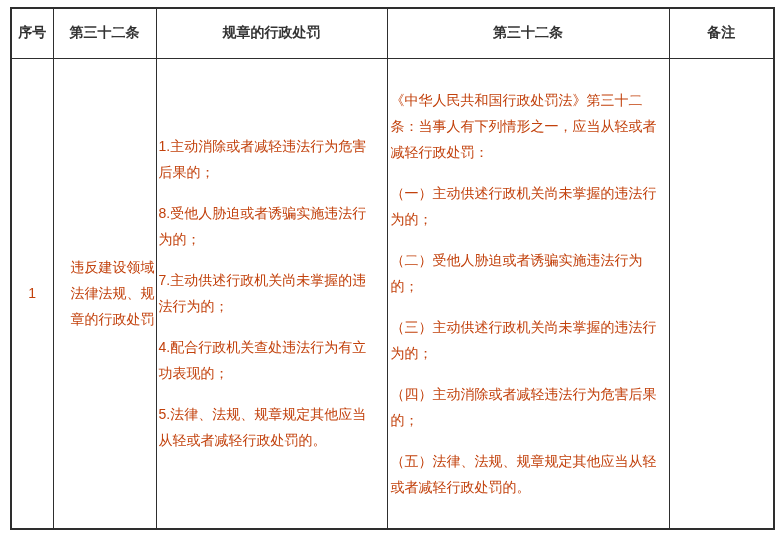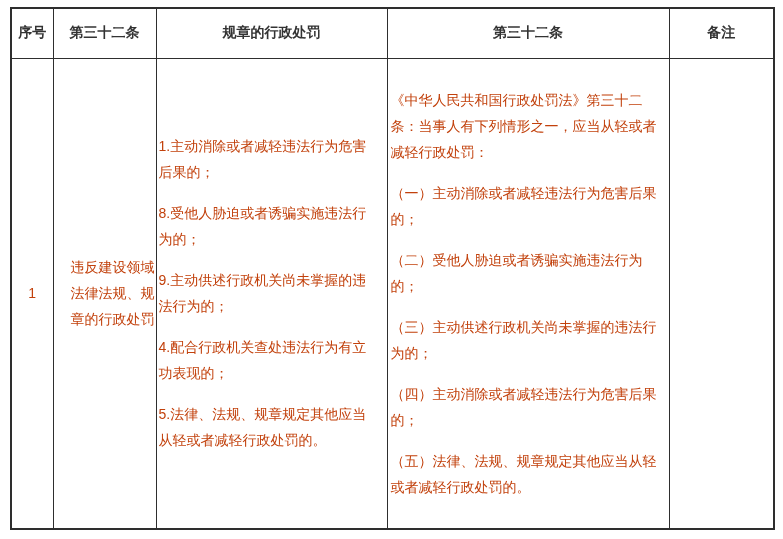--- a/index.html
+++ b/index.html
@@ -67,27 +67,27 @@
       <th>备注</th>
     </tr>
   </thead>
   <tbody>
     <tr>
       <td class="cell-serial">1</td>
       <td class="cell-matter">违反建设领域法律法规、规章的行政处罚</td>
       <td class="cell-conditions">
           <p>1.主动消除或者减轻违法行为危害后果的；</p>
           <p>8.受他人胁迫或者诱骗实施违法行为的；</p>
-          <p>9.主动供述行政机关尚未掌握的违法行为的；</p>
+          <p>7.主动供述行政机关尚未掌握的违法行为的；</p>
           <p>4.配合行政机关查处违法行为有立功表现的；</p>
           <p>5.法律、法规、规章规定其他应当从轻或者减轻行政处罚的。</p>
         </td>
       <td class="cell-legal">
           <p>《中华人民共和国行政处罚法》第三十二条：当事人有下列情形之一，应当从轻或者减轻行政处罚：</p>
-          <p>（一）主动消除或者减轻违法行为危害后果的；</p>
+          <p>（一）主动供述行政机关尚未掌握的违法行为的；</p>
           <p>（二）受他人胁迫或者诱骗实施违法行为的；</p>
           <p>（三）主动供述行政机关尚未掌握的违法行为的；</p>
           <p>（四）主动消除或者减轻违法行为危害后果的；</p>
           <p>（五）法律、法规、规章规定其他应当从轻或者减轻行政处罚的。</p>
         </td>
       <td class="cell-remark"></td>
     </tr>
   </tbody>
 </table>
 

